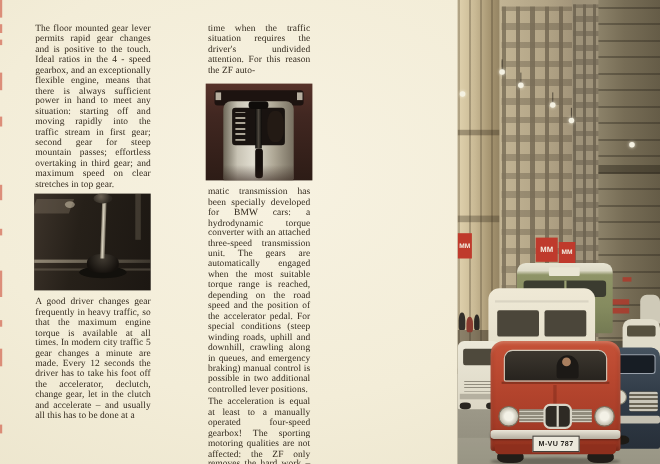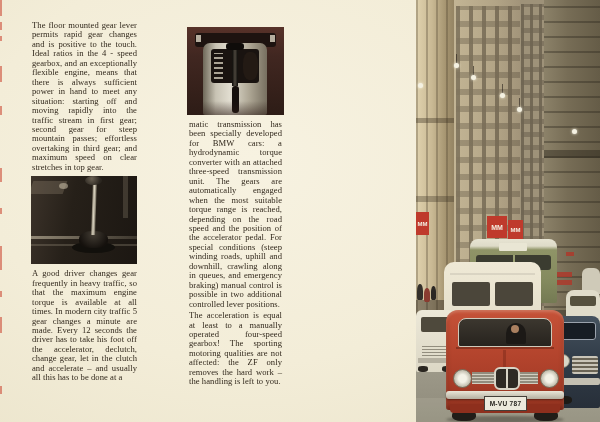--- a/index.html
+++ b/index.html
@@ -182,20 +182,21 @@
       <div class="p1-base"></div>
       <div class="p1-boot"></div>
       <div class="p1-shaft"></div>
       <div class="p1-knob"></div>
     </div>
 
     <p>A good driver changes gear frequently in heavy traffic, so that the maximum engine torque is available at all times. In modern city traffic 5 gear changes a minute are made. Every 12 seconds the driver has to take his foot off the accelerator, declutch, change gear, let in the clutch and accelerate – and usually all this has to be done at a</p>
   </div>
 
   <div class="col col2">
+    <p>time when the traffic situation requires the driver's undivided attention. For this reason the ZF auto-</p>
 
     <div class="photo-zf">
       <div class="p2-dash"></div>
       <div class="p2-dash-l"></div>
       <div class="p2-dash-r"></div>
       <div class="p2-console"></div>
       <div class="p2-gate"></div>
       <div class="p2-ind"></div>
       <div class="p2-boot"></div>
       <div class="p2-lever"></div>

